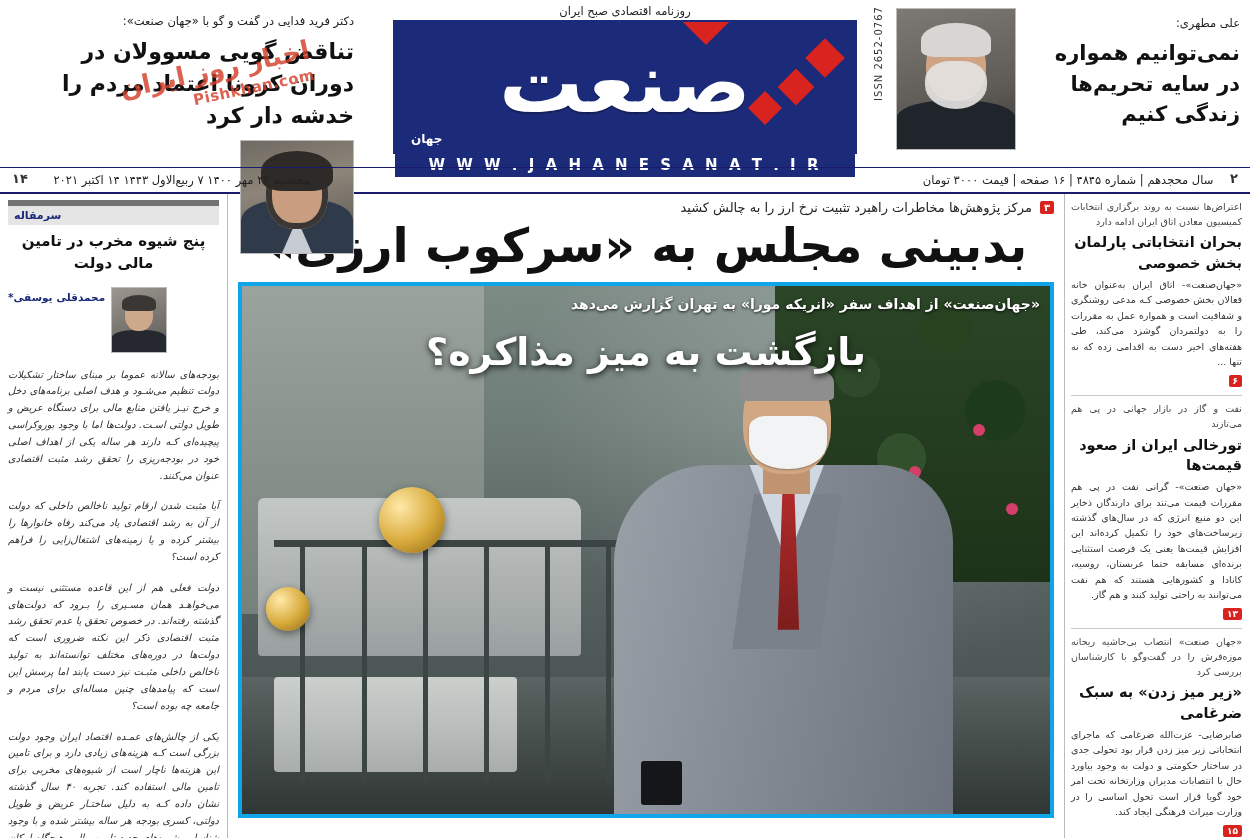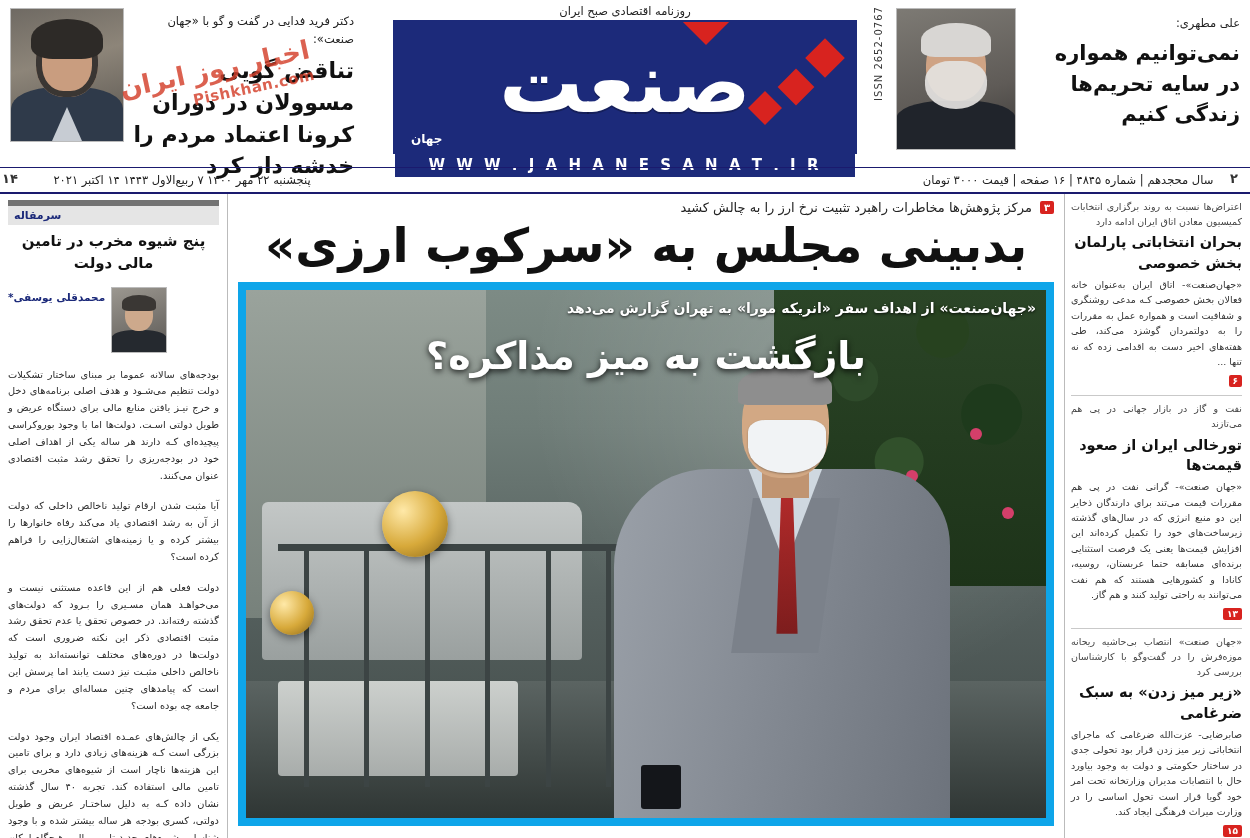--- a/index.html
+++ b/index.html
@@ -32,21 +32,21 @@
     flex-direction: row;
     background: #fff;
   }
   
   .mh-left {
     width: 364px;
     padding: 8px 10px 4px 10px;
     box-sizing: border-box;
     position: relative;
     display: flex;
-    flex-direction: row;
+    flex-direction: column;
     gap: 8px;
   }
   .mh-left .photo {
     width: 112px;
     height: 132px;
     flex: 0 0 112px;
     border: 1px solid #bbb;
     background: linear-gradient(165deg, #6f6a63 0%, #8d8579 40%, #55514c 100%);
     position: relative;
     overflow: hidden;
@@ -104,21 +104,21 @@
   }
   .mh-headline {
     font-size: 22px;
     font-weight: bold;
     line-height: 1.45;
     color: #111;
     margin-top: 6px;
   }
   .mh-pagenum {
     position: absolute;
-    left: 2px;
+    left: 12px;
     bottom: 6px;
     font-size: 13px;
     font-weight: bold;
     color: #333;
   }
   .watermark {
     position: absolute;
     left: 120px;
     top: 54px;
     transform: rotate(-12deg);
@@ -381,21 +381,21 @@
     font-weight: bold;
     line-height: 1.22;
     color: #111;
     text-align: center;
     margin: 2px 0 8px;
     letter-spacing: -1px;
   }
   .photo-frame {
     position: relative;
     height: 528px;
-    border: 8px solid #0ea5e9;
+    border: 4px solid #0ea5e9;
     overflow: hidden;
     background: #3b4349;
   }
   .scene {
     position: absolute;
     inset: 0;
     background:
       radial-gradient(circle at 74% 18%, rgba(255,255,255,0.18), rgba(0,0,0,0) 42%),
       linear-gradient(180deg, #7d8b85 0%, #6f7d78 26%, #55605e 58%, #3e4745 100%);
   }
@@ -614,21 +614,21 @@
     font-weight: bold;
     color: #1c2a7a;
     padding-top: 4px;
   }
   .edit-body {
     font-size: 9.8px;
     line-height: 1.72;
     text-align: justify;
     color: #2a2a2a;
   }
-  .edit-body p { margin: 14px 0 5px; }
+  .edit-body p { margin: 14px 0 5px; font-style: italic; }
 </style>
 </head>
 <body>
 
 <div class="page">
 
   <div class="masthead">
 
     <div class="mh-right">
       <div class="photo">

